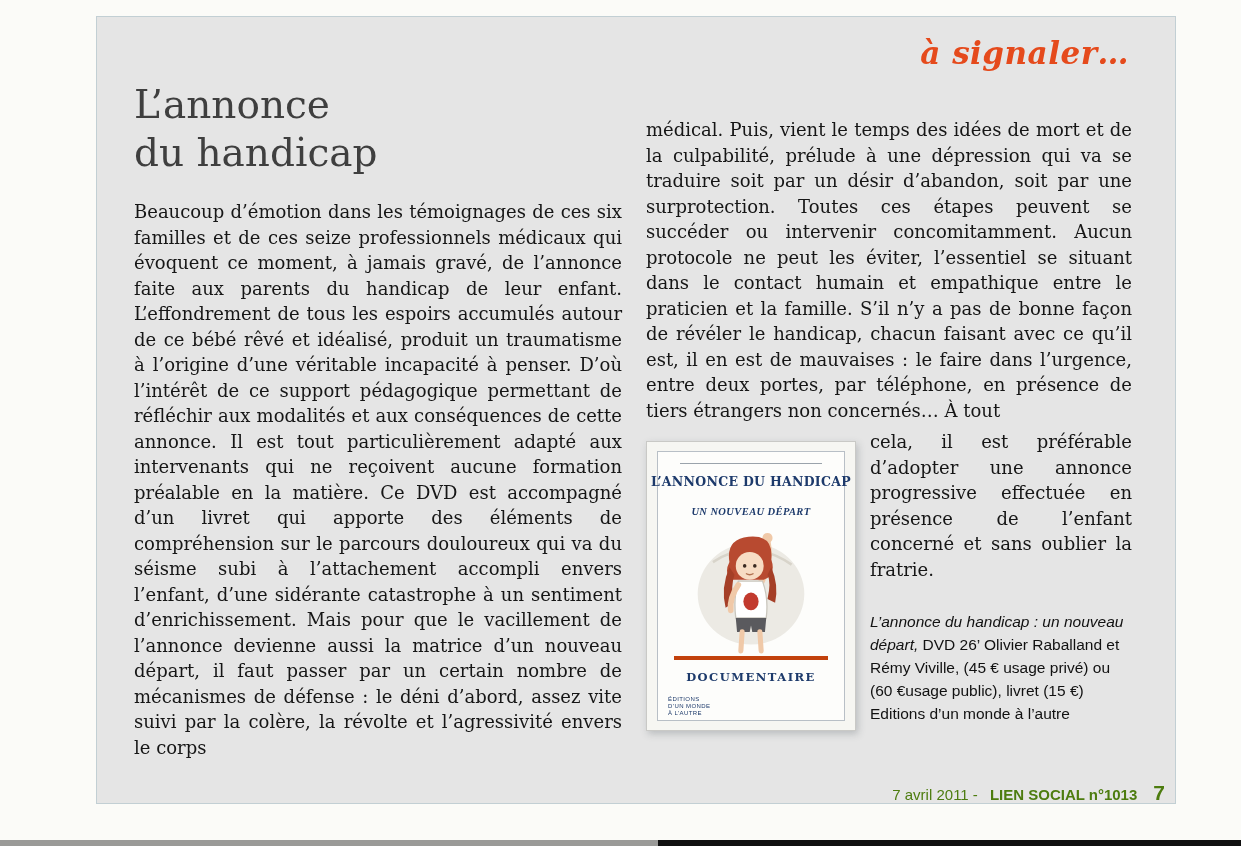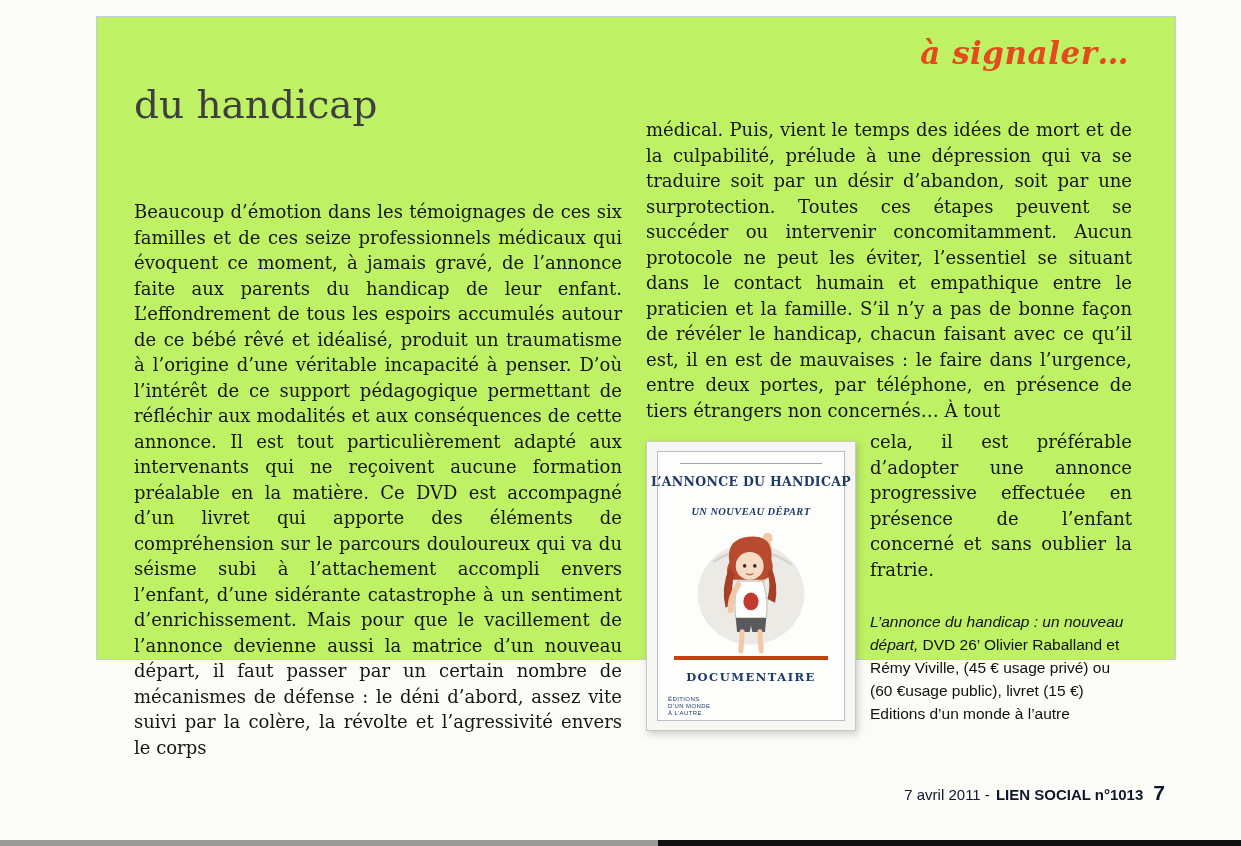--- a/index.html
+++ b/index.html
@@ -3,22 +3,22 @@
 <meta charset="utf-8">
 <style>
   * { margin:0; padding:0; box-sizing:border-box; }
   body { background:#d8d8d4; font-family:"DejaVu Serif", serif; }
   .scan {
     position:relative; width:1241px; height:846px; margin:0 auto;
     background:#fbfbf8; overflow:hidden;
   }
   
   .article-box {
-    position:absolute; left:96px; top:16px; width:1080px; height:644px;
-    background:#bef264; border:1px solid #c2cfd4;
+    position:absolute; left:96px; top:16px; width:1080px; height:788px;
+    background:#e5e5e5; border:1px solid #c2cfd4;
   }
   .section-label {
     position:absolute; top:18px; right:46px;
     font-family:"DejaVu Serif", serif; font-style:italic; font-weight:600;
     font-size:31px; color:#e54a1c; letter-spacing:0.5px;
   }
   .article-title {
     position:absolute; left:37px; top:64px;
     font-family:"DejaVu Serif", serif; font-weight:400;
     font-size:39px; line-height:48px; color:#3f3f3f;
@@ -74,42 +74,43 @@
   .caption-block {
     margin-top:28px; font-family:"Liberation Sans", sans-serif;
     font-size:15.5px; line-height:23px; color:#111; text-align:left;
   }
   .caption-title { font-weight:normal; font-style:italic; }
   .caption-line { font-family:"Liberation Sans", sans-serif; font-size:15.5px; line-height:23px; color:#111; }
 
   
   .footer {
     position:absolute; top:781px; right:76px;
-    font-family:"Liberation Sans", sans-serif; color:#0f172a;
-    display:flex; align-items:baseline; gap:6px;
+    font-family:"Liberation Sans", sans-serif; color:#4d7c0f;
+    display:flex; align-items:baseline; gap:12px;
   }
   .footer .date { font-size:15px; }
   .footer .journal { font-size:15px; font-weight:bold; }
   .footer .pagenum { font-size:21px; font-weight:bold; margin-left:4px; }
 
   
   .scan-strip { position:absolute; left:0; bottom:0; width:100%; height:6px; display:flex; }
   .scan-strip .gray { width:53%; background:#9a9a98; }
   .scan-strip .black { width:47%; background:#101010; }
 </style>
 </head>
 <body>
 
 <div class="scan">
 
   <div class="article-box">
 
     <div class="section-label">à signaler…</div>
 
     <h1 class="article-title">
+      <span>L’annonce</span>
       <span>du handicap</span>
     </h1>
 
     <div class="col col1">Beaucoup d’émotion dans les témoignages de ces six familles et de ces seize professionnels médicaux qui évoquent ce moment, à jamais gravé, de l’annonce faite aux parents du handicap de leur enfant. L’effondrement de tous les espoirs accumulés autour de ce bébé rêvé et idéalisé, produit un traumatisme à l’origine d’une véritable incapacité à penser. D’où l’intérêt de ce support pédagogique permettant de réfléchir aux modalités et aux conséquences de cette annonce. Il est tout particulièrement adapté aux intervenants qui ne reçoivent aucune formation préalable en la matière. Ce DVD est accompagné d’un livret qui apporte des éléments de compréhension sur le parcours douloureux qui va du séisme subi à l’attachement accompli envers l’enfant, d’une sidérante catastrophe à un sentiment d’enrichissement. Mais pour que le vacillement de l’annonce devienne aussi la matrice d’un nouveau départ, il faut passer par un certain nombre de mécanismes de défense : le déni d’abord, assez vite suivi par la colère, la révolte et l’agressivité envers le corps</div>
 
     <div class="col col2">
       <div>médical. Puis, vient le temps des idées de mort et de la culpabilité, prélude à une dépression qui va se traduire soit par un désir d’abandon, soit par une surprotection. Toutes ces étapes peuvent se succéder ou intervenir concomitamment. Aucun protocole ne peut les éviter, l’essentiel se situant dans le contact humain et empathique entre le praticien et la famille. S’il n’y a pas de bonne façon de révéler le handicap, chacun faisant avec ce qu’il est, il en est de mauvaises : le faire dans l’urgence, entre deux portes, par téléphone, en présence de tiers étrangers non concernés… À tout</div>
 
       <div class="wrap-row">
 

